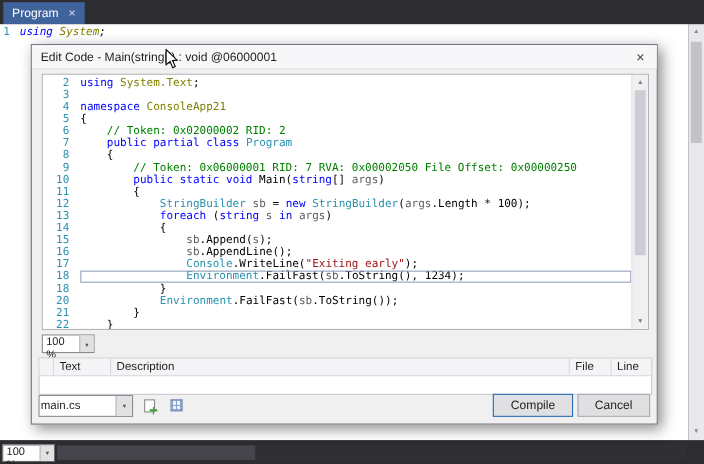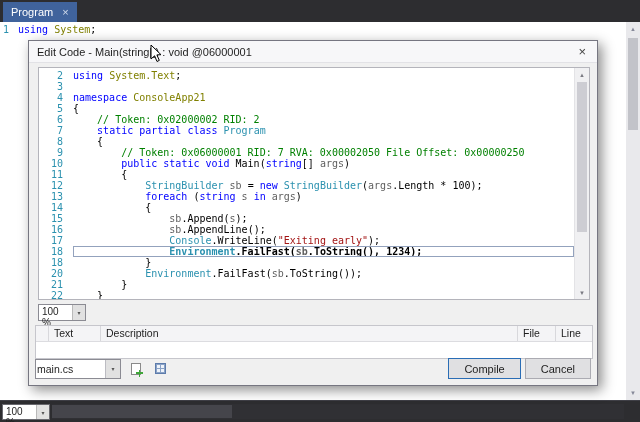--- a/index.html
+++ b/index.html
@@ -22,22 +22,22 @@
   .tab-close { color:#d3ddec; font-size:11px; line-height:10px; }
 
   .bg-editor { position:absolute; top:22px; left:0; width:626px; height:378px; background:#ffffff; }
   .bg-editor .code-area { padding-top:2px; }
 
   .code-area { font-family:"DejaVu Sans Mono", monospace; font-size:10px; line-height:11px; }
   .code-line { display:flex; white-space:pre; height:11px; }
   .code-line .ln { flex:0 0 auto; text-align:right; color:#2b91af; }
   .bg-editor .ln { width:18px; padding-right:9px; }
   .code-text { flex:1; margin-right:15px; }
-  .bg-editor .code-text { margin-right:0; }
-  .code-line.hl .code-text { outline:1px solid #93a2bd; outline-offset:-1px;font-weight:bold; }
+  .bg-editor .code-text { margin-right:0;font-style:italic; }
+  .code-line.hl .code-text { outline:1px solid #93a2bd; outline-offset:-1px; }
 
   
   .vscroll-main { position:absolute; top:22px; right:0; width:14px; height:378px; background:#e9e9ec; }
   .vscroll-main .arrow { height:14px; display:flex; align-items:center; justify-content:center; font-size:6px; color:#868999; }
   .vscroll-main .thumb { position:absolute; left:2px; right:2px; top:16px; height:92px; background:#c2c3c9; }
   .vscroll-main .arrow.down { position:absolute; bottom:0; left:0; right:0; }
 
   
   .bottombar { position:absolute; left:0; bottom:0; width:640px; height:22px; background:#2d2d30; border-top:1px solid #3f3f46; }
   .hscroll-track { position:absolute; left:52px; right:16px; top:3px; height:15px; background:#303034; }
@@ -158,21 +158,21 @@
     <span class="dialog-close">×</span>
   </div>
 
   <div class="editor">
     <div class="code-area">
         <div class="code-line"><span class="ln">2</span><span class="code-text"><span style="color: rgb(0, 0, 255);">using </span><span style="color: rgb(128, 128, 0);">System.Text</span><span style="color: rgb(0, 0, 0);">;</span></span></div>
         <div class="code-line"><span class="ln">3</span><span class="code-text"></span></div>
         <div class="code-line"><span class="ln">4</span><span class="code-text"><span style="color: rgb(0, 0, 255);">namespace </span><span style="color: rgb(128, 128, 0);">ConsoleApp21</span></span></div>
         <div class="code-line"><span class="ln">5</span><span class="code-text"><span style="color: rgb(0, 0, 0);">{</span></span></div>
         <div class="code-line"><span class="ln">6</span><span class="code-text"><span style="color: rgb(0, 128, 0);">    // Token: 0x02000002 RID: 2</span></span></div>
-        <div class="code-line"><span class="ln">7</span><span class="code-text"><span style="color: rgb(0, 0, 0);">    </span><span style="color: rgb(0, 0, 255);">static partial class </span><span style="color: rgb(43, 145, 175);">Program</span></span></div>
+        <div class="code-line"><span class="ln">7</span><span class="code-text"><span style="color: rgb(0, 0, 0);">    </span><span style="color: rgb(0, 0, 255);">public partial class </span><span style="color: rgb(43, 145, 175);">Program</span></span></div>
         <div class="code-line"><span class="ln">8</span><span class="code-text"><span style="color: rgb(0, 0, 0);">    {</span></span></div>
         <div class="code-line"><span class="ln">9</span><span class="code-text"><span style="color: rgb(0, 128, 0);">        // Token: 0x06000001 RID: 7 RVA: 0x00002050 File Offset: 0x00000250</span></span></div>
         <div class="code-line"><span class="ln">10</span><span class="code-text"><span style="color: rgb(0, 0, 0);">        </span><span style="color: rgb(0, 0, 255);">public static void </span><span style="color: rgb(0, 0, 0);">Main</span><span style="color: rgb(0, 0, 0);">(</span><span style="color: rgb(0, 0, 255);">string</span><span style="color: rgb(0, 0, 0);">[] </span><span style="color: rgb(95, 95, 95);">args</span><span style="color: rgb(0, 0, 0);">)</span></span></div>
         <div class="code-line"><span class="ln">11</span><span class="code-text"><span style="color: rgb(0, 0, 0);">        {</span></span></div>
         <div class="code-line"><span class="ln">12</span><span class="code-text"><span style="color: rgb(0, 0, 0);">            </span><span style="color: rgb(43, 145, 175);">StringBuilder</span><span style="color: rgb(0, 0, 0);"> </span><span style="color: rgb(95, 95, 95);">sb</span><span style="color: rgb(0, 0, 0);"> = </span><span style="color: rgb(0, 0, 255);">new </span><span style="color: rgb(43, 145, 175);">StringBuilder</span><span style="color: rgb(0, 0, 0);">(</span><span style="color: rgb(95, 95, 95);">args</span><span style="color: rgb(0, 0, 0);">.Length * </span><span style="color: rgb(0, 0, 0);">100</span><span style="color: rgb(0, 0, 0);">);</span></span></div>
         <div class="code-line"><span class="ln">13</span><span class="code-text"><span style="color: rgb(0, 0, 0);">            </span><span style="color: rgb(0, 0, 255);">foreach</span><span style="color: rgb(0, 0, 0);"> (</span><span style="color: rgb(0, 0, 255);">string</span><span style="color: rgb(0, 0, 0);"> </span><span style="color: rgb(95, 95, 95);">s</span><span style="color: rgb(0, 0, 0);"> </span><span style="color: rgb(0, 0, 255);">in</span><span style="color: rgb(0, 0, 0);"> </span><span style="color: rgb(95, 95, 95);">args</span><span style="color: rgb(0, 0, 0);">)</span></span></div>
         <div class="code-line"><span class="ln">14</span><span class="code-text"><span style="color: rgb(0, 0, 0);">            {</span></span></div>
         <div class="code-line"><span class="ln">15</span><span class="code-text"><span style="color: rgb(0, 0, 0);">                </span><span style="color: rgb(95, 95, 95);">sb</span><span style="color: rgb(0, 0, 0);">.</span><span style="color: rgb(0, 0, 0);">Append</span><span style="color: rgb(0, 0, 0);">(</span><span style="color: rgb(95, 95, 95);">s</span><span style="color: rgb(0, 0, 0);">);</span></span></div>
         <div class="code-line"><span class="ln">16</span><span class="code-text"><span style="color: rgb(0, 0, 0);">                </span><span style="color: rgb(95, 95, 95);">sb</span><span style="color: rgb(0, 0, 0);">.</span><span style="color: rgb(0, 0, 0); text-align: right;">AppendLine</span><span style="color: rgb(0, 0, 0);">();</span></span></div>
         <div class="code-line"><span class="ln">17</span><span class="code-text"><span style="color: rgb(0, 0, 0);">                </span><span style="color: rgb(43, 145, 175);">Console</span><span style="color: rgb(0, 0, 0);">.</span><span style="color: rgb(0, 0, 0);">WriteLine</span><span style="color: rgb(0, 0, 0);">(</span><span style="color: rgb(163, 21, 21);">"Exiting early"</span><span style="color: rgb(0, 0, 0);">);</span></span></div>

